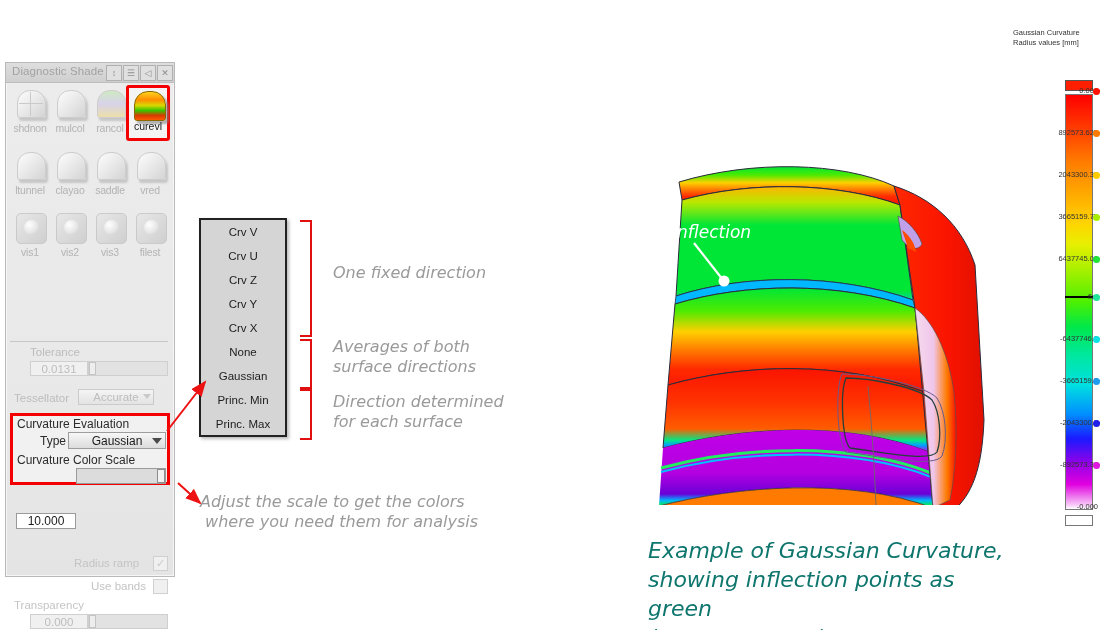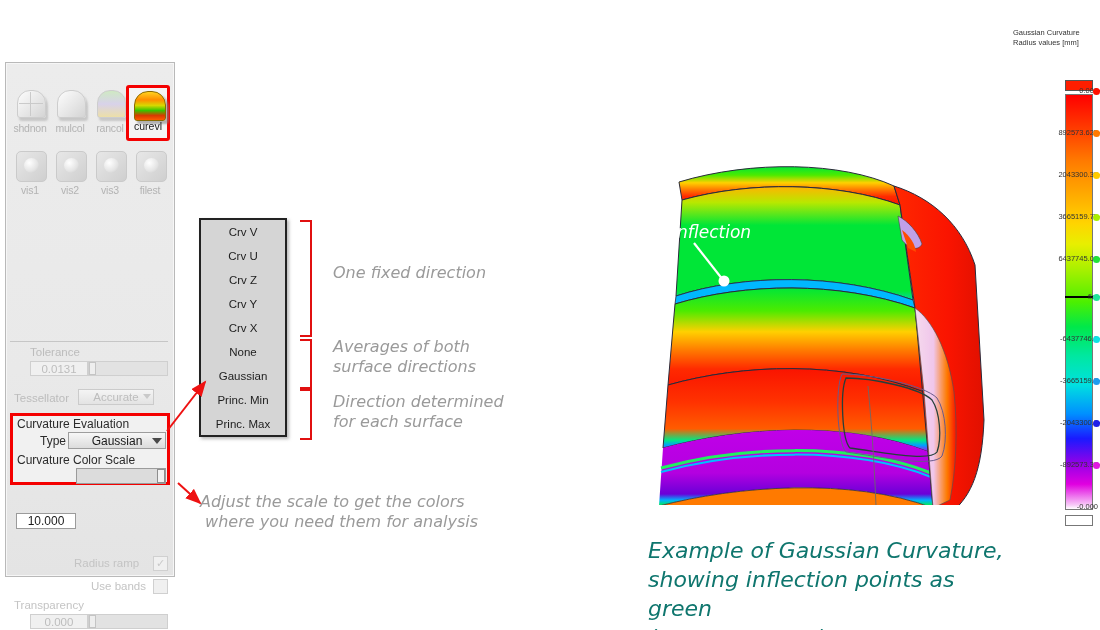--- a/index.html
+++ b/index.html
@@ -242,20 +242,27 @@
   .lg-marker .dot{
     position:absolute;left:0;top:2.5px;width:7px;height:7px;border-radius:50%;
   }
   .lg-marker .bar{position:absolute;left:5px;top:5px;width:7px;height:2px;}
 </style>
 </head>
 <body>
 
 <div id="ds-panel">
 
+  <div id="ds-titlebar">
+    <div id="ds-title">Diagnostic Shade</div>
+    <div class="tb-btn" id="tb-resize">↕</div>
+    <div class="tb-btn" id="tb-menu">☰</div>
+    <div class="tb-btn" id="tb-left">◁</div>
+    <div class="tb-btn" id="tb-close">✕</div>
+  </div>
 
   <div class="icon-grid">
     <div class="icon-row">
       <div class="icon-cell">
         <div class="icon-thumb">
             <div class="surf split"></div>
           </div>
         <div class="icon-label">shdnon</div>
       </div>
       <div class="icon-cell">
@@ -267,20 +274,46 @@
       <div class="icon-cell">
         <div class="icon-thumb">
             <div class="surf colA"></div>
           </div>
         <div class="icon-label">rancol</div>
       </div>
       <div class="icon-cell"></div>
     </div>
 
 
+    <div class="icon-row">
+      <div class="icon-cell">
+        <div class="icon-thumb">
+            <div class="surf"></div>
+          </div>
+        <div class="icon-label">ltunnel</div>
+      </div>
+      <div class="icon-cell">
+        <div class="icon-thumb">
+            <div class="surf"></div>
+          </div>
+        <div class="icon-label">clayao</div>
+      </div>
+      <div class="icon-cell">
+        <div class="icon-thumb">
+            <div class="surf"></div>
+          </div>
+        <div class="icon-label">saddle</div>
+      </div>
+      <div class="icon-cell">
+        <div class="icon-thumb">
+            <div class="surf"></div>
+          </div>
+        <div class="icon-label">vred</div>
+      </div>
+    </div>
 
     <div class="icon-row">
       <div class="icon-cell">
         <div class="icon-thumb">
             <div class="knob"></div>
           </div>
         <div class="icon-label">vis1</div>
       </div>
       <div class="icon-cell">
         <div class="icon-thumb">

